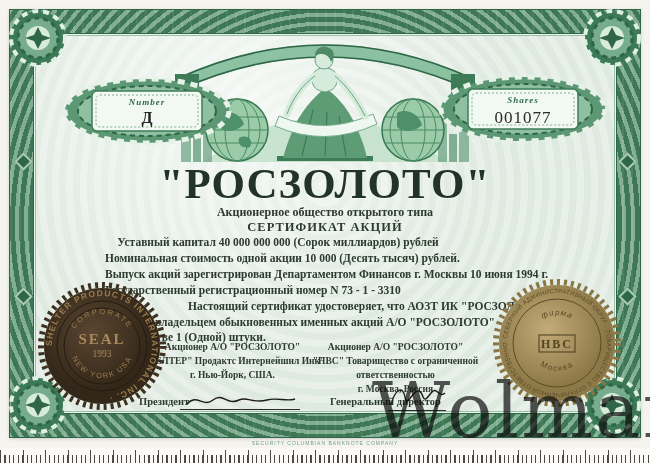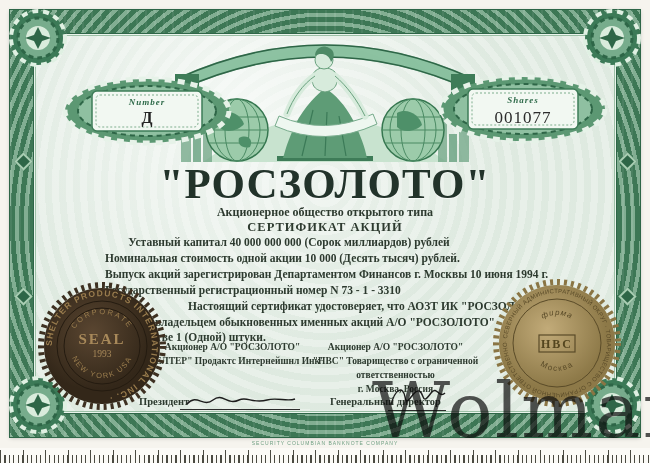--- a/index.html
+++ b/index.html
@@ -20,21 +20,21 @@
         box-shadow:0 0 0 1px #9cc0a6, 0 0 0 2px #e9f4ec, 0 0 0 3px #2e6647;}
   .rosette{position:absolute;width:64px;height:64px;}
   .diamond{position:absolute;width:13px;height:13px;background:#2e6647;transform:rotate(45deg);
            box-shadow:inset 0 0 0 2px #a8cdb2;}
   
   .ct{position:absolute;color:#2d3a2f;font-weight:bold;white-space:nowrap;}
   #title{left:0;top:160px;width:650px;text-align:center;font-size:43px;letter-spacing:1px;
          color:#22332a;text-shadow:0 1px 0 rgba(255,255,255,.6);transform:scaleY(.96);}
   #subtitle{left:0;top:205px;width:650px;text-align:center;font-size:12px;}
   #doctype{left:0;top:220px;width:650px;text-align:center;font-size:12.5px;letter-spacing:1px;}
-  #capital{left:0;top:236px;width:556px;text-align:center;font-size:11.5px;padding-left:11px;}
+  #capital{left:0;top:236px;width:556px;text-align:center;font-size:11.5px;}
   .bline{left:105px;font-size:11.5px;text-align:right;}
   .col{position:absolute;text-align:center;font-size:9.5px;line-height:14px;color:#2d3a2f;font-weight:bold;}
   .siglabel{font-size:10.5px;}
   .sigline{position:absolute;border-bottom:1.2px solid #2b2b2b;height:1px;}
   
   #watermark{position:absolute;left:372px;top:366px;font-family:"DejaVu Serif",serif;
              font-size:76px;font-weight:normal;color:rgba(12,12,12,.70);letter-spacing:2px;z-index:30;}
   #imprint{position:absolute;left:0;top:440px;width:650px;text-align:center;font-size:5px;
            color:#6f9f82;letter-spacing:1px;font-family:"Liberation Sans",sans-serif;}
   #ruler{position:absolute;left:0;bottom:0;width:650px;height:15px;background:#fbfaf6;}
@@ -165,20 +165,21 @@
   <div class="ct bline" style="top:268px">Выпуск акций зарегистрирован Департаментом Финансов г. Москвы 10 июня 1994 г.</div>
   <div class="ct bline" style="top:284px">Государственный регистрационный номер N 73 - 1 - 3310</div>
 
   <div class="ct" style="left:188px;top:300px;font-size:11.5px">Настоящий сертификат удостоверяет, что АОЗТ ИК "РОСЗОЛОТО"</div>
   <div class="ct bline" style="top:316px">является владельцем обыкновенных именных акций А/О  "РОСЗОЛОТО"</div>
   <div class="ct bline" style="top:331px">в количестве 1 (Одной) штуки.</div>
 
   <div class="col" style="left:125px;top:340px;width:215px">
     <div>Акционер А/О "РОСЗОЛОТО"</div>
     <div>"ШЕЛТЕР" Продактс Интернейшнл Инк"</div>
+    <div>г. Нью-Йорк, США.</div>
   </div>
   <div class="col" style="left:288px;top:340px;width:215px">
     <div>Акционер А/О "РОСЗОЛОТО"</div>
     <div>"НВС" Товарищество с ограниченной ответственностью</div>
     <div>г. Москва, Россия</div>
   </div>
 
   <div class="ct siglabel" style="left:139px;top:396px">Президент</div>
   <div class="sigline" style="left:180px;top:408px;width:120px"></div>
   <svg style="position:absolute;left:183px;top:390px;width:115px;height:20px" viewBox="0 0 115 20">

